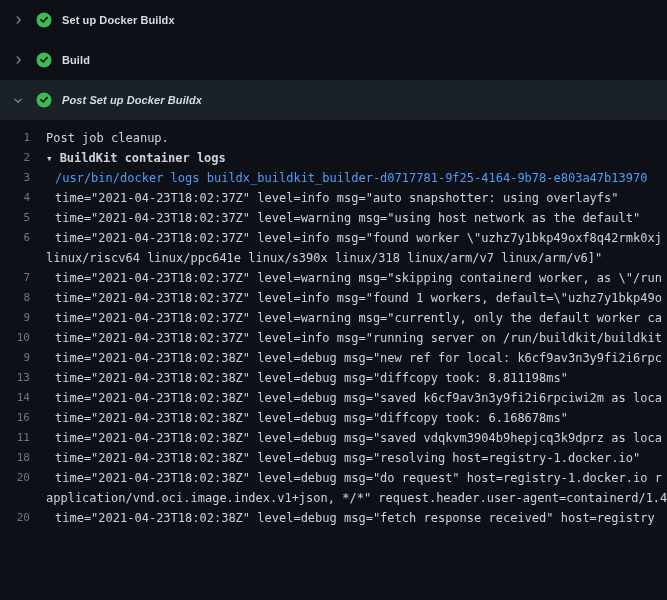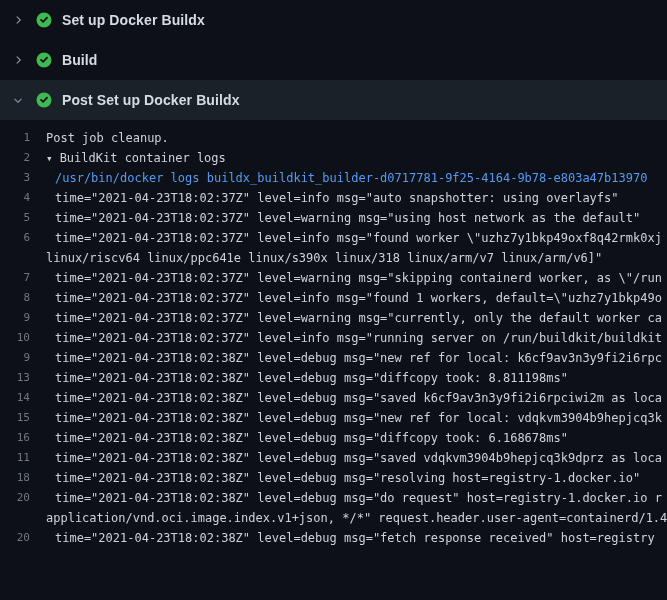--- a/index.html
+++ b/index.html
@@ -9,32 +9,32 @@
     font-family: "Liberation Sans", sans-serif;
   }
   .app { width: 667px; height: 600px; overflow: hidden; }
 
   
   .step {
     display: flex; align-items: center;
     height: 40px; padding: 0 10px; gap: 10px;
     cursor: pointer;
   }
-  .step.expanded { background: var(--header-highlight, #1a2129); }
+  .step.expanded { background: var(--header-highlight, #1a2129); font-style: italic; }
   .chev {
     width: 16px; height: 16px;
     display: flex; align-items: center; justify-content: center;
     color: var(--chevron, #8b949e);
   }
   .chev svg { display: block; }
   .chev.down svg { transform: rotate(90deg); }
   .status { width: 16px; height: 16px; display: flex; }
   .slabel {
     color: var(--step-text, #d5dce3);
-    font-size: 14px; font-weight: 600;
+    font-size: 11px; font-weight: 600;
     letter-spacing: 0.1px;
   }
 
   
   .log {
     padding-top: 8px;
     font-family: "DejaVu Sans Mono", "Liberation Mono", monospace;
     font-size: 12px;
   }
   .logline {
@@ -44,21 +44,21 @@
   }
   .lnum {
     flex: 0 0 46px;
     text-align: right; padding-right: 16px;
     color: var(--line-number, #6e7681);
     font-size: 11px; cursor: pointer;
   }
   .ltext { color: var(--log-text, #cdd3da); overflow: hidden; flex: 1; }
   .ltext.child { padding-left: 9px; }
   .ltext.cmd { color: var(--command-blue, #539bf5); font-weight: normal; }
-  .ltext.group { cursor: pointer; }
+  .ltext.group { cursor: pointer; font-weight: bold; }
   .caret { display: inline-block; margin-right: 7px; font-size: 11px; color: var(--log-text, #cdd3da); }
 </style>
 </head>
 <body>
 
 <div class="app">
   <div id="steps">
       <div class="step">
         <span class="chev">
           <svg width="12" height="12" viewBox="0 0 16 16" fill="currentColor" aria-hidden="true">
@@ -110,21 +110,20 @@
       <div class="logline"><span class="lnum">5</span><span class="ltext child">time="2021-04-23T18:02:37Z" level=warning msg="using host network as the default"</span></div>
       <div class="logline"><span class="lnum">6</span><span class="ltext child">time="2021-04-23T18:02:37Z" level=info msg="found worker \"uzhz7y1bkp49oxf8q42rmk0xj</span></div>
       <div class="logline"><span class="lnum"></span><span class="ltext">linux/riscv64 linux/ppc641e linux/s390x linux/318 linux/arm/v7 linux/arm/v6]"</span></div>
       <div class="logline"><span class="lnum">7</span><span class="ltext child">time="2021-04-23T18:02:37Z" level=warning msg="skipping containerd worker, as \"/run</span></div>
       <div class="logline"><span class="lnum">8</span><span class="ltext child">time="2021-04-23T18:02:37Z" level=info msg="found 1 workers, default=\"uzhz7y1bkp49o</span></div>
       <div class="logline"><span class="lnum">9</span><span class="ltext child">time="2021-04-23T18:02:37Z" level=warning msg="currently, only the default worker ca</span></div>
       <div class="logline"><span class="lnum">10</span><span class="ltext child">time="2021-04-23T18:02:37Z" level=info msg="running server on /run/buildkit/buildkit</span></div>
       <div class="logline"><span class="lnum">9</span><span class="ltext child">time="2021-04-23T18:02:38Z" level=debug msg="new ref for local: k6cf9av3n3y9fi2i6rpc</span></div>
       <div class="logline"><span class="lnum">13</span><span class="ltext child">time="2021-04-23T18:02:38Z" level=debug msg="diffcopy took: 8.811198ms"</span></div>
       <div class="logline"><span class="lnum">14</span><span class="ltext child">time="2021-04-23T18:02:38Z" level=debug msg="saved k6cf9av3n3y9fi2i6rpciwi2m as loca</span></div>
-      <div class="logline"><span class="lnum">15</span><span class="ltext child">time="2021-04-23T18:02:38Z" level=debug msg="new ref for local: vdqkvm3904b9hepjcq3k</span></div>
       <div class="logline"><span class="lnum">16</span><span class="ltext child">time="2021-04-23T18:02:38Z" level=debug msg="diffcopy took: 6.168678ms"</span></div>
       <div class="logline"><span class="lnum">11</span><span class="ltext child">time="2021-04-23T18:02:38Z" level=debug msg="saved vdqkvm3904b9hepjcq3k9dprz as loca</span></div>
       <div class="logline"><span class="lnum">18</span><span class="ltext child">time="2021-04-23T18:02:38Z" level=debug msg="resolving host=registry-1.docker.io"</span></div>
       <div class="logline"><span class="lnum">20</span><span class="ltext child">time="2021-04-23T18:02:38Z" level=debug msg="do request" host=registry-1.docker.io r</span></div>
       <div class="logline"><span class="lnum"></span><span class="ltext">application/vnd.oci.image.index.v1+json, */*" request.header.user-agent=containerd/1.4</span></div>
       <div class="logline"><span class="lnum">20</span><span class="ltext child">time="2021-04-23T18:02:38Z" level=debug msg="fetch response received" host=registry</span></div>
     </div>
 </div>
 
 </body></html>

